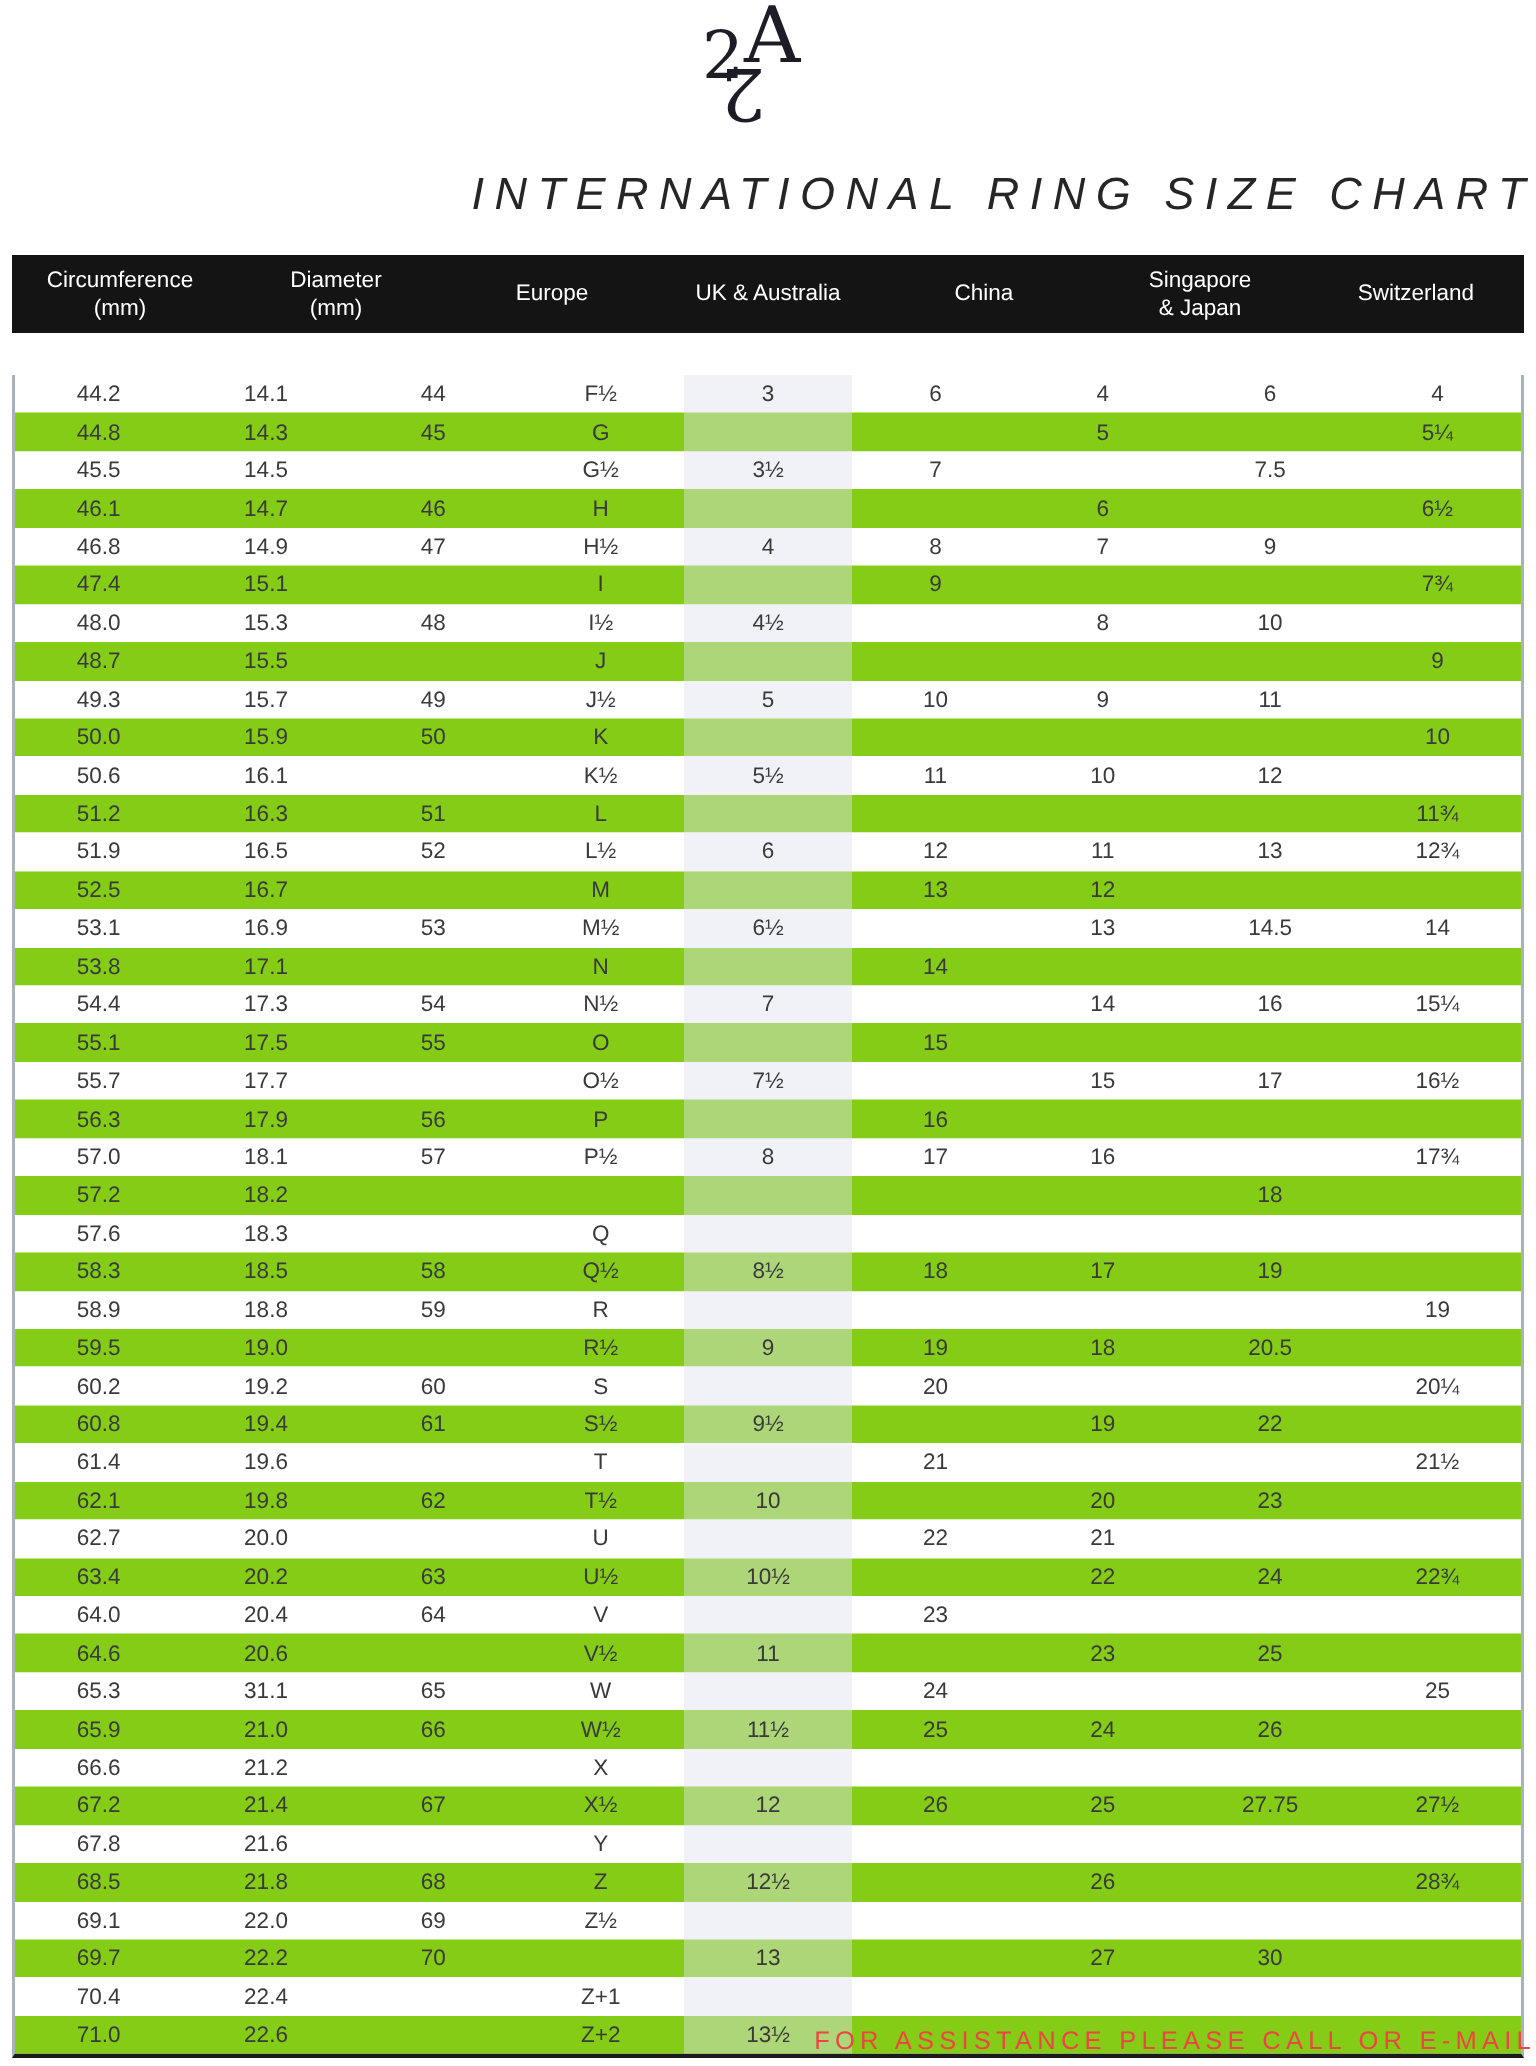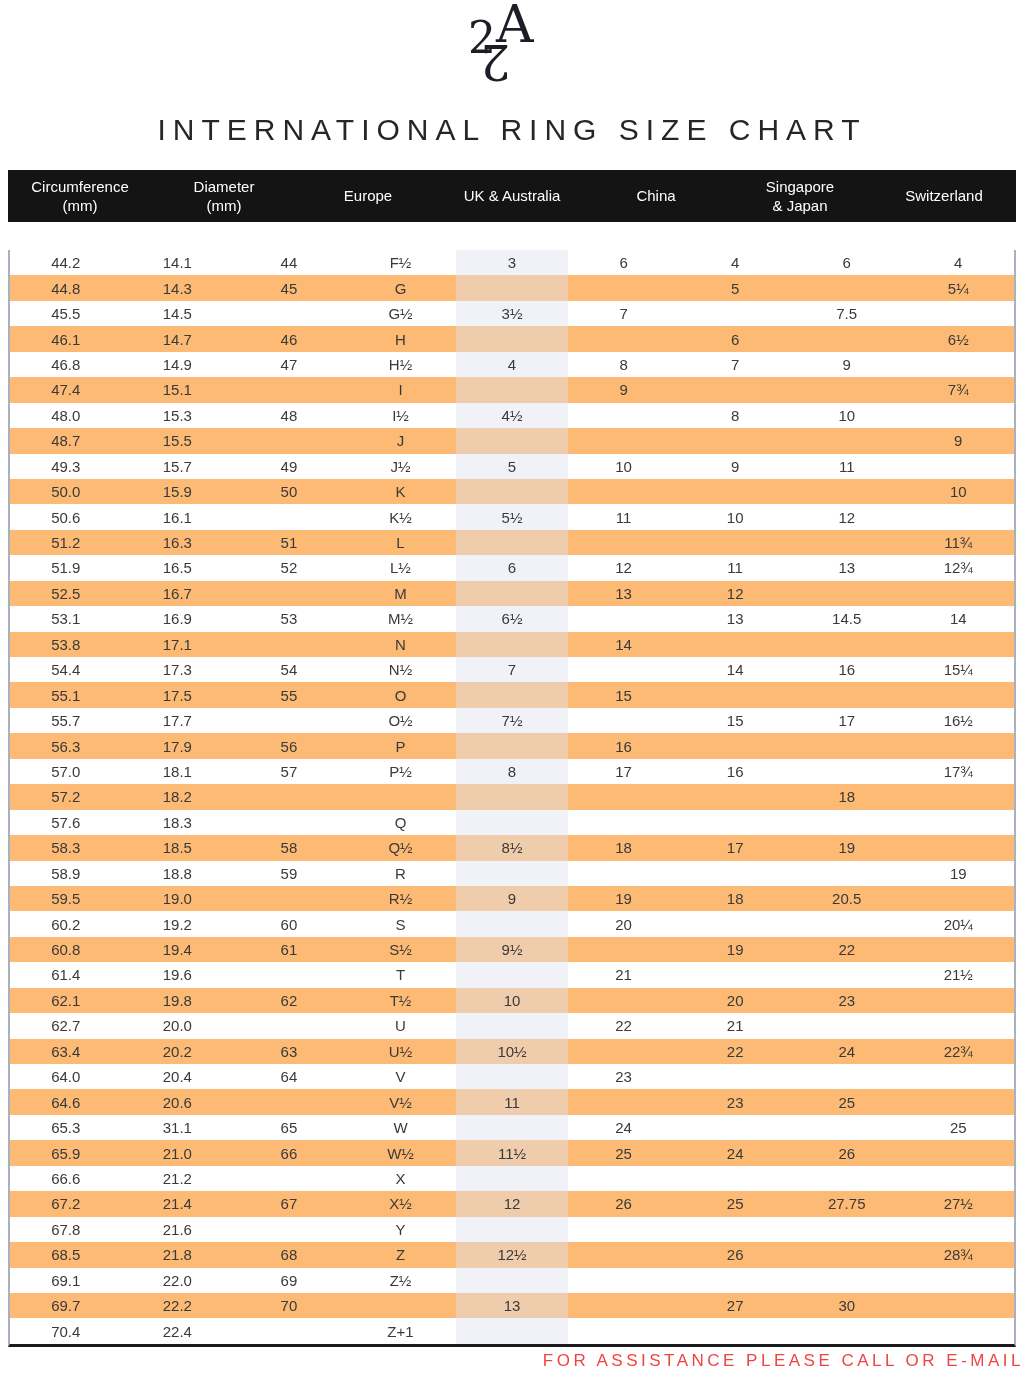--- a/index.html
+++ b/index.html
@@ -8,39 +8,39 @@
     font-family:"Liberation Sans",sans-serif;overflow:hidden;
   }
   
   .logo{position:absolute;top:2px;left:460px;width:108px;height:102px;}
   .logo span{position:absolute;font-family:"DejaVu Serif",serif;color:#1d1d27;line-height:1;}
   .logo .g2 {left:8px;top:14px;font-size:44px;}
   .logo .gA {left:36px;top:-4px;font-size:52px;}
   .logo .g2r{left:20px;top:36px;font-size:48px;transform:rotate(180deg);}
   
   .title{
-    position:absolute;top:113px;left:0;width:100%;text-align:center;
-    font-size:30px;letter-spacing:7px;color:#262626;font-weight:400;
+    position:absolute;top:113px;left:0;width:100%;text-align:right;
+    font-size:30px;letter-spacing:7px;color:#262626;font-weight:400;font-style:italic;
   }
   
   .chart{position:absolute;top:170px;left:8px;width:1008px;}
   .thead{
     display:flex;background:#141414;color:#ffffff;height:52px;
   }
   .th{
     flex:1;display:flex;flex-direction:column;justify-content:center;align-items:center;
     font-size:15px;line-height:1.3;text-align:center;font-weight:400;
   }
   .tbody{
     border-left:2px solid #a9b1bd;border-right:2px solid #a9b1bd;
     border-bottom:3px solid #1b1b1b;
     margin-top:28px;
   }
   .tr{display:flex;height:25.45px;background:#ffffff;}
-  .tr.alt{background:#fdba74;}
+  .tr.alt{background:#84cc16;}
   .td{
     flex:1;display:flex;align-items:center;justify-content:center;
     font-size:15px;color:#3a3a3a;
   }
   .td.us-col{background:rgba(222,227,239,0.45);}
   
   .footer{
     position:absolute;top:1351px;left:0;width:100%;text-align:right;
     font-size:17px;letter-spacing:3.5px;color:#ef4444;
   }
@@ -550,16 +550,27 @@
         <div class="td">70.4</div>
         <div class="td">22.4</div>
         <div class="td"></div>
         <div class="td">Z+1</div>
         <div class="td us-col"></div>
         <div class="td"></div>
         <div class="td"></div>
         <div class="td"></div>
         <div class="td"></div>
       </div>
+      <div class="tr alt">
+        <div class="td">71.0</div>
+        <div class="td">22.6</div>
+        <div class="td"></div>
+        <div class="td">Z+2</div>
+        <div class="td us-col">13½</div>
+        <div class="td"></div>
+        <div class="td"></div>
+        <div class="td"></div>
+        <div class="td"></div>
+      </div>
     </div>
 </div>
 
 <div class="footer">FOR ASSISTANCE PLEASE CALL OR E-MAIL</div>
 
 </body></html>

